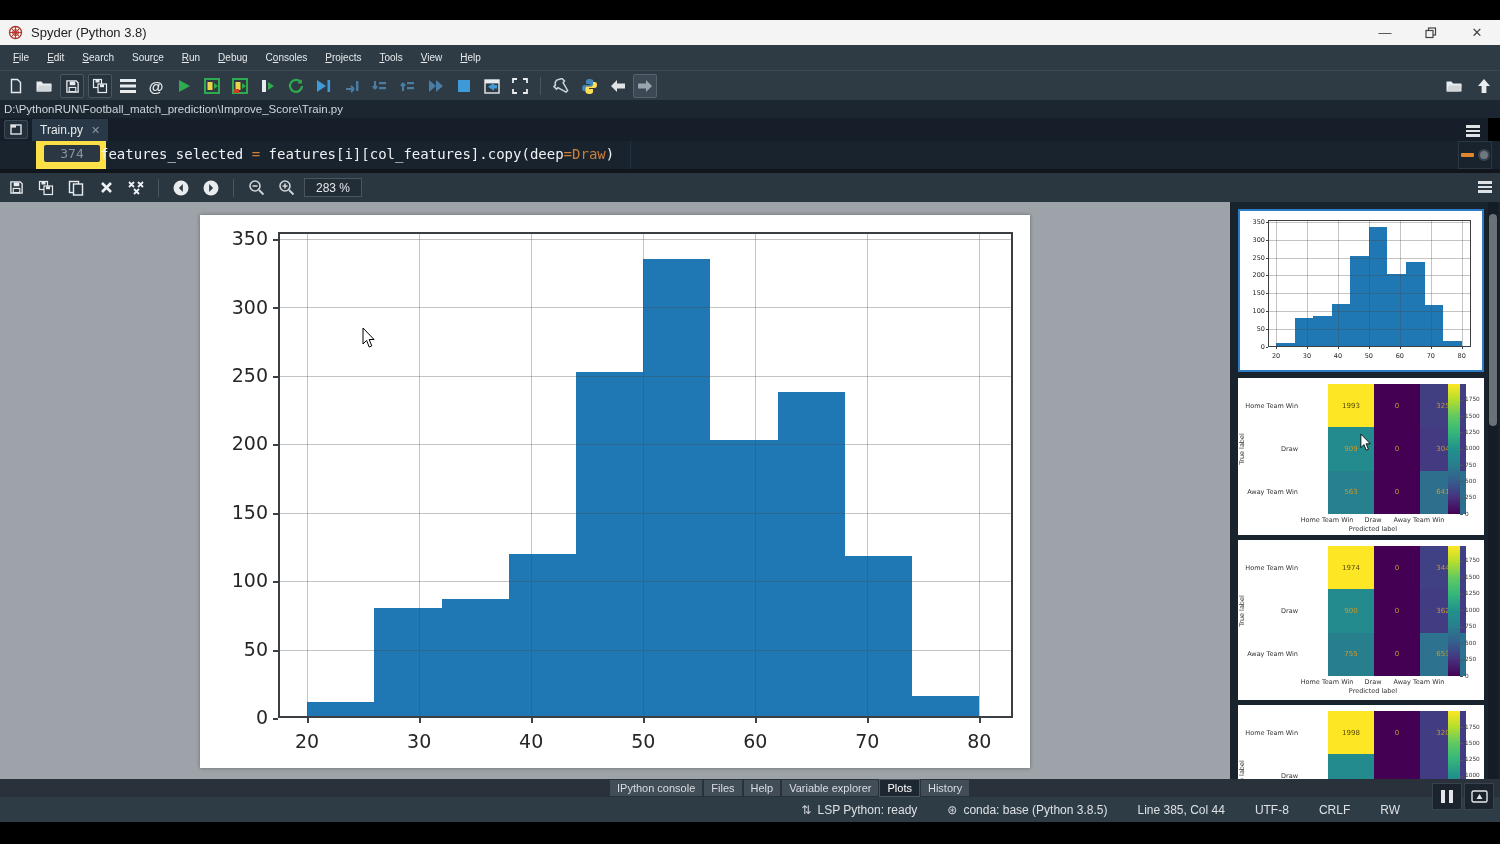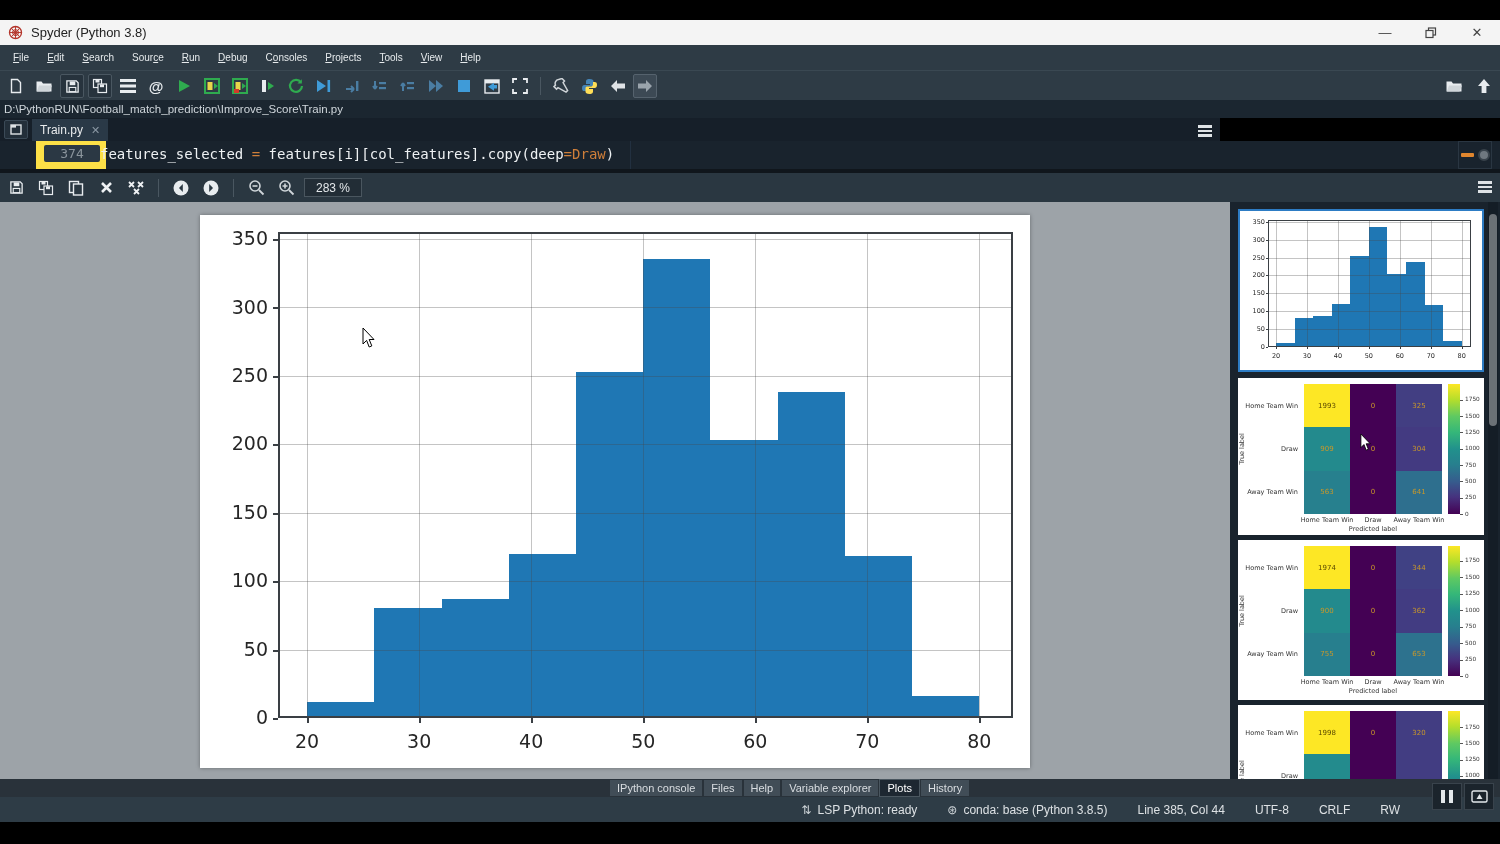--- a/index.html
+++ b/index.html
@@ -35,21 +35,21 @@
                 border:1px solid #11181f; color:#d6dde2; font-size:12px; display:flex; align-items:center;
                 padding:0 8px; }
   .path-combo .caret { position:absolute; right:5px; color:#8a949c; font-size:9px; }
   .tb-right { position:absolute; right:4px; top:3px; display:flex; gap:6px; }
 
   
   .breadcrumb { position:absolute; top:100px; left:0; width:1500px; height:18px; background:#1b2630;
                 color:#cfd6db; font-size:11.5px; display:flex; align-items:center; padding-left:4px; }
 
   
-  .tabbar { position:absolute; top:118px; left:0; width:1220px; height:23px; background:#161f29; }
+  .tabbar { position:absolute; top:118px; left:0; width:1488px; height:23px; background:#161f29; }
   .filebtn { position:absolute; left:4px; top:2px; width:24px; height:19px; border:1px solid #3b4a57;
              background:#232f3a; border-radius:2px; display:flex; align-items:center; justify-content:center; }
   .ed-tab { position:absolute; left:32px; top:1px; height:22px; background:#2a3947; color:#e8eaec;
             font-size:12px; display:flex; align-items:center; padding:0 8px; gap:8px; }
   .tab-close { color:#8a97a3; font-size:11px; }
   .hamburger { display:flex; flex-direction:column; gap:2px; }
   .hamburger i { display:block; width:14px; height:2.5px; background:#dfe3e6; }
 
   
   .editor { position:absolute; top:141px; left:0; width:1500px; height:28px; background:#19232d; }
@@ -84,21 +84,21 @@
   .scroll-track { position:absolute; right:2px; top:0; width:10px; height:577px; background:#141d26; }
   .scroll-thumb { position:absolute; left:1px; top:12px; width:8px; height:212px; background:#6b7176; border-radius:4px; }
 
   
   .pa-border { position:absolute; border:2px solid #3a3f44; }
   .bar { position:absolute; }
   .gl { position:absolute; background:rgba(70,70,70,0.32); }
   .tick-label { position:absolute; color:#262626; font-family:"DejaVu Sans", sans-serif; }
   .tickmark { position:absolute; background:#3a3f44; }
   .mx-cell { position:absolute; display:flex; align-items:center; justify-content:center;
-             font-family:"DejaVu Sans", sans-serif; }
+             font-family:"DejaVu Sans", sans-serif;margin-left:24px; }
   .mx-lab { position:absolute; color:#333; font-family:"DejaVu Sans", sans-serif; }
 
   
   .tabstrip { position:absolute; top:779px; left:0; width:1500px; height:18px; background:#29323a;
               display:flex; align-items:center; }
   .btab { font-size:11px; padding:2px 7px; background:#414d57; color:#d9dde1; margin-right:2px; }
   .btab.active { background:#1d2731; color:#ffffff; outline:1px solid #4a565f; }
 
   
   .statusbar { position:absolute; top:797px; left:0; width:1500px; height:25px; background:#2e3c46;

